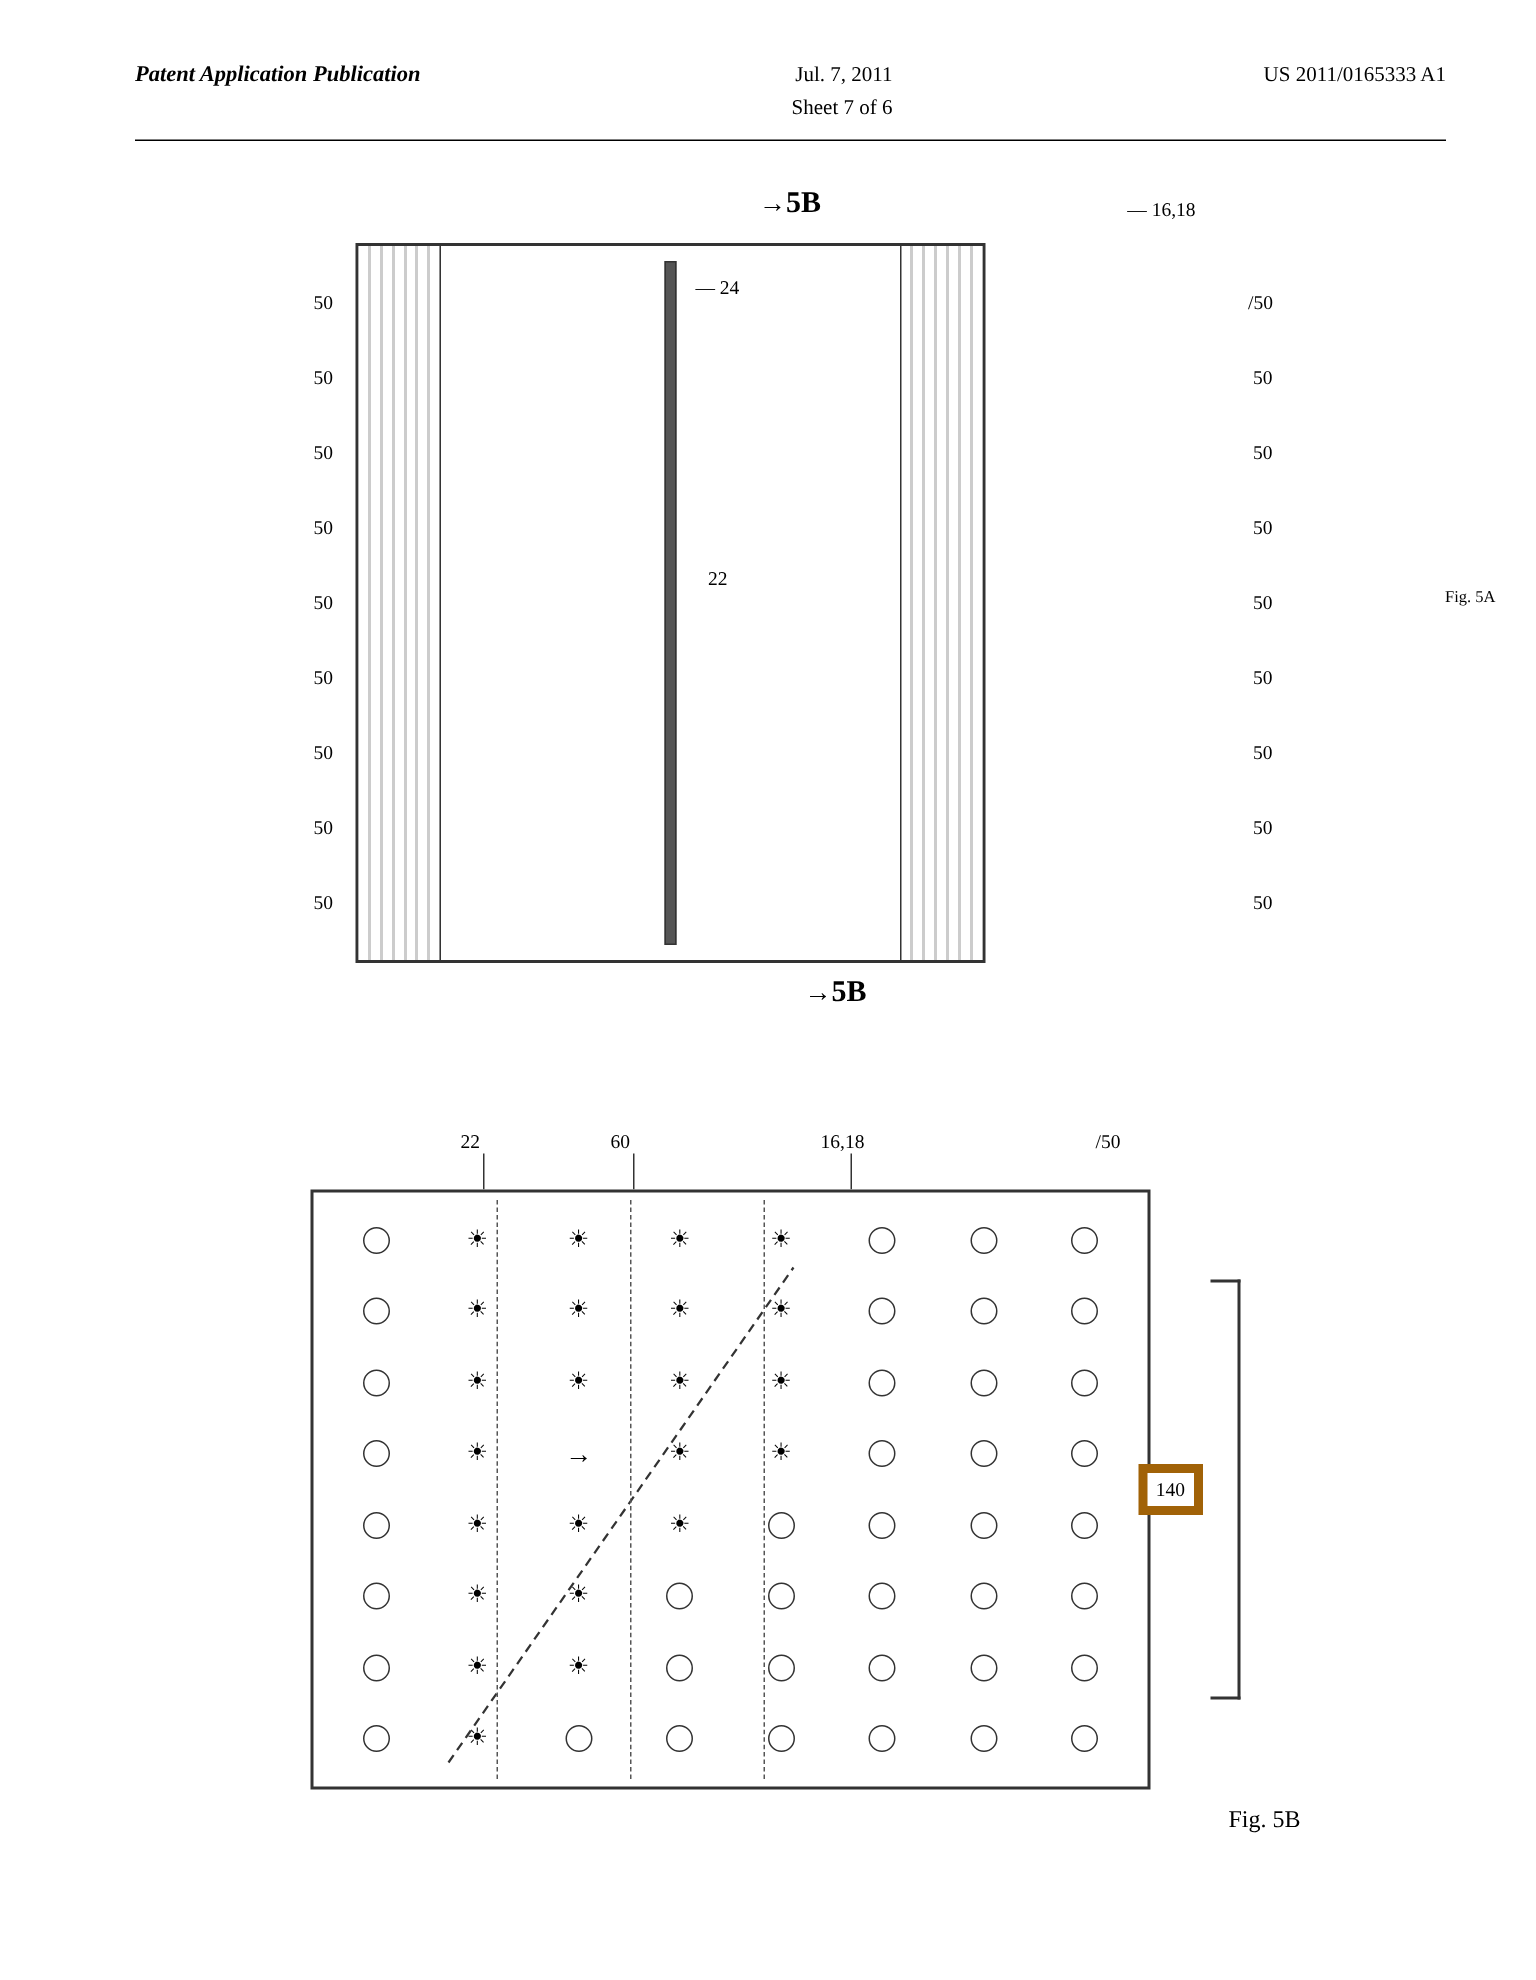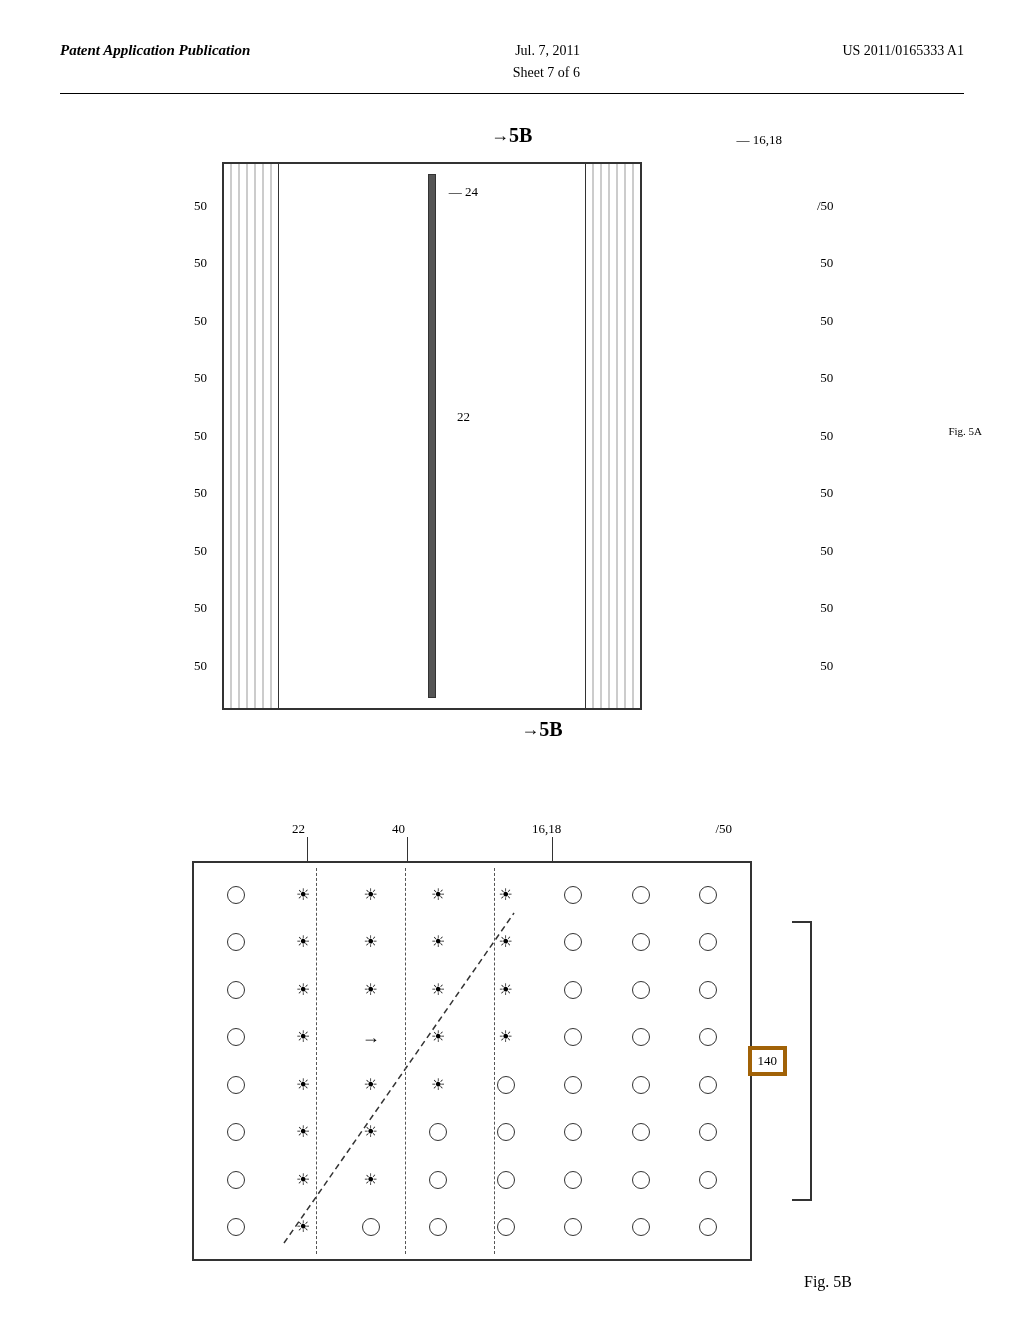--- a/index.html
+++ b/index.html
@@ -10,21 +10,21 @@
       min-height: 1320px;
       position: relative;
       overflow-x: hidden;
     }
 
     .page {
       width: 1024px;
       min-height: 1320px;
       background: #fff;
       position: relative;
-      padding: 40px 60px 40px 60px;
+      padding: 40px 60px 40px 90px;
     }
 
     
     .header {
       display: flex;
       justify-content: space-between;
       align-items: flex-start;
       border-bottom: 1px solid #000;
       padding-bottom: 8px;
       margin-bottom: 30px;
@@ -62,21 +62,21 @@
 
     .fig5a-diagram {
       position: relative;
       width: 100%;
     }
 
     
     .rect-5a {
       border: 2px solid #333;
       width: 420px;
-      height: 548px;
+      height: 480px;
       margin: 0 auto;
       position: relative;
       background: #fff;
     }
 
     
     .panel-left {
       position: absolute;
       left: 0;
       top: 0;
@@ -248,21 +248,21 @@
       </div>
     </div>
 
     <div class="fig5b-wrapper" style="margin-top:30px;">
 
       <div style="position:relative; height:40px; margin-left:80px; width:560px;">
         <span style="position:absolute; left:100px; font-size:13px;">
           <span>22</span>
         </span>
         <span style="position:absolute; left:200px; font-size:13px;">
-          <span>40</span>
+          <span>60</span>
         </span>
         <span style="position:absolute; left:340px; font-size:13px;">
           <span>16,18</span>
         </span>
         <span style="position:absolute; right:20px; font-size:13px;">
           /<span>50</span>
         </span>
 
         <div style="position:absolute; left:115px; top:16px; height:24px; border-left:1px solid #333;"></div>
         <div style="position:absolute; left:215px; top:16px; height:24px; border-left:1px solid #333;"></div>
@@ -482,21 +482,21 @@
           </div>
 
           <svg style="position:absolute; top:0; left:0; width:100%; height:100%; pointer-events:none; overflow:visible;">
             <line x1="90" y1="380" x2="320" y2="50" stroke="#333" stroke-width="1.5" stroke-dasharray="6,4"></line>
           </svg>
 
         </div>
 
         <div style="position:absolute; right:100px; top:60px; bottom:60px;">
           <div style="position:absolute; right:0; top:0; bottom:0; width:20px; border-top:2px solid #333; border-right:2px solid #333; border-bottom:2px solid #333;"></div>
-          <div style="position:absolute; right:25px; top:50%; transform:translateY(-50%); border:4px solid #a16207; padding:3px 6px; font-size:13px; background:#fff;">
+          <div style="position:absolute; right:25px; top:50%; transform:translateY(-50%); border:6px solid #a16207; padding:3px 6px; font-size:13px; background:#fff;">
             <span>140</span>
           </div>
         </div>
 
         <div style="position:absolute; right:60px; bottom:-30px; font-size:16px;">
           <span>Fig. 5B</span>
         </div>
 
       </div>
     </div>

